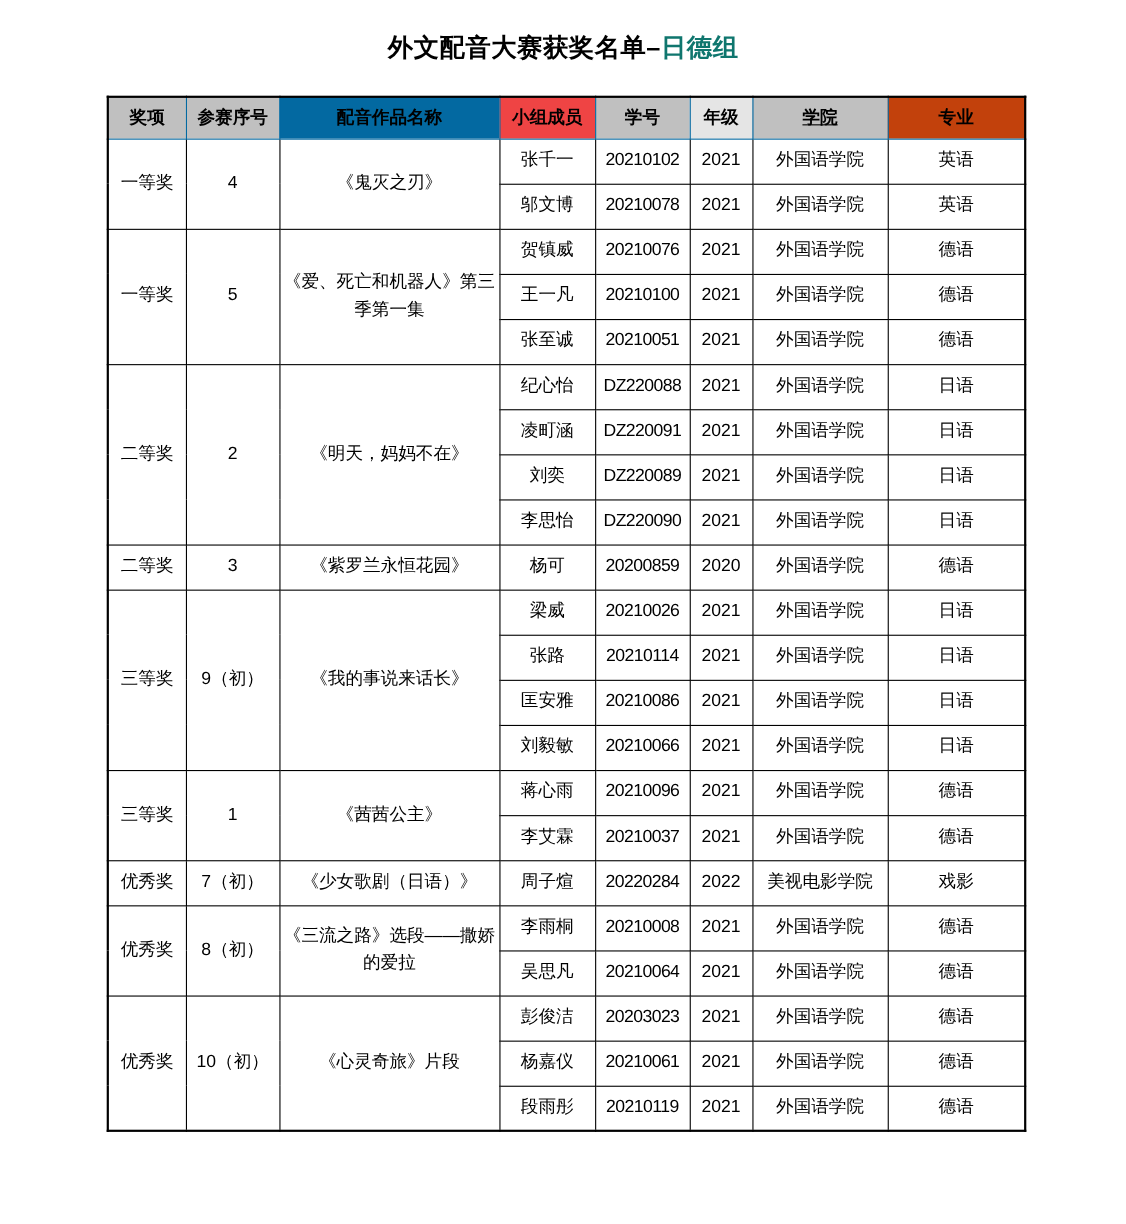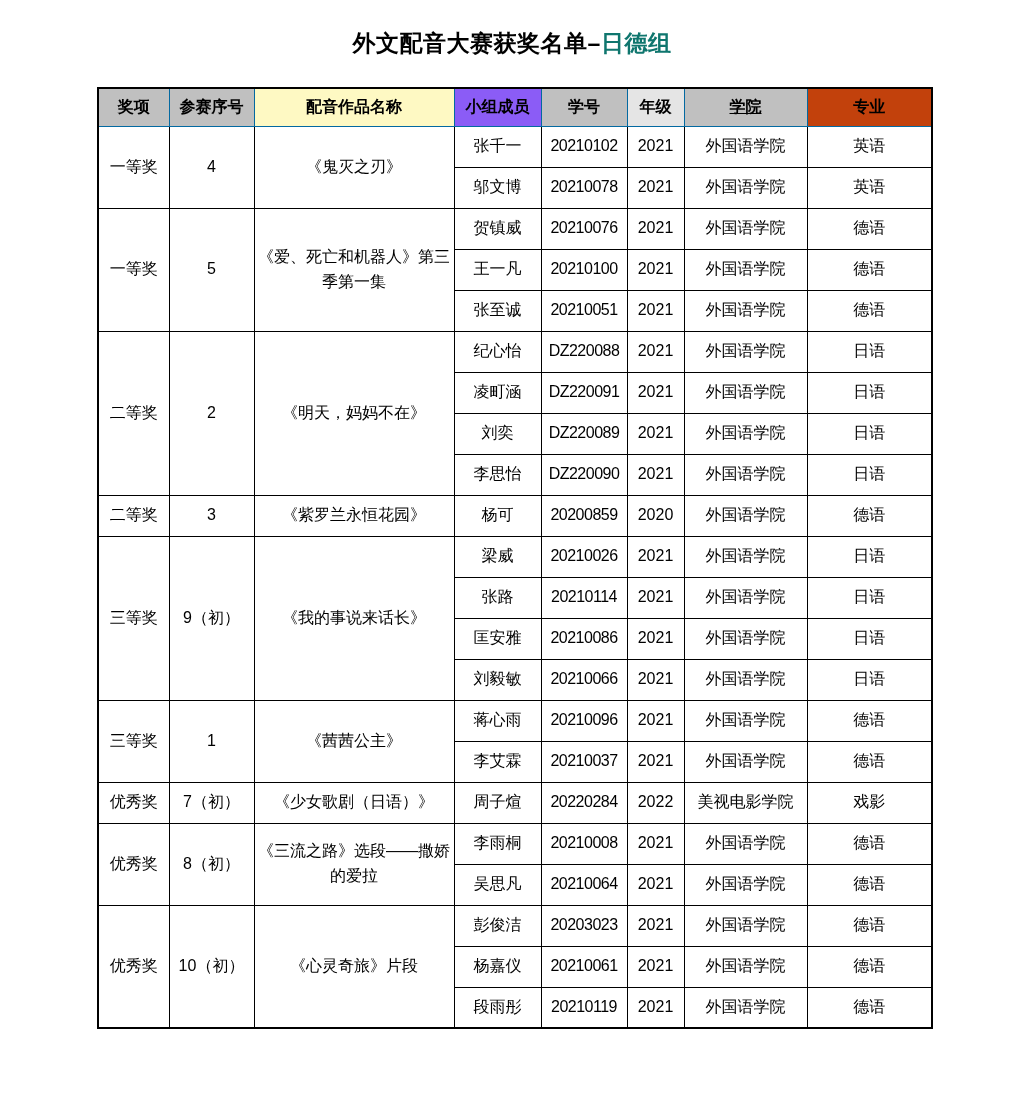--- a/index.html
+++ b/index.html
@@ -81,22 +81,22 @@
       <col class="col-member">
     <col class="col-id">
       <col class="col-grade">
       <col class="col-college">
       <col class="col-major">
   </colgroup>
   <thead data-name="table-header">
     <tr data-name="header-row">
       <th data-name="column-header-award" style="background: rgb(192, 192, 192);">奖项</th>
       <th data-name="column-header-entry-no" style="background: rgb(192, 192, 192);">参赛序号</th>
-      <th data-name="column-header-work-title" style="background: #fef9c3;">配音作品名称</th>
-      <th data-name="column-header-member" style="background: #8b5cf6;">小组成员</th>
+      <th data-name="column-header-work-title" style="background: #0369a1;">配音作品名称</th>
+      <th data-name="column-header-member" style="background: #ef4444;">小组成员</th>
       <th data-name="column-header-student-id" style="background: rgb(192, 192, 192);">学号</th>
       <th data-name="column-header-grade" style="background: #e5e5e5;">年级</th>
       <th data-name="column-header-college" style="background: rgb(192, 192, 192); text-decoration: underline;">学院</th>
       <th data-name="column-header-major" style="background: #c2410c;">专业</th>
     </tr>
   </thead>
   <tbody data-name="table-body">
       <tr data-name="table-row">
         <td data-name="award-cell" rowspan="2">一等奖</td>
         <td data-name="entry-no-cell" rowspan="2">4</td>

